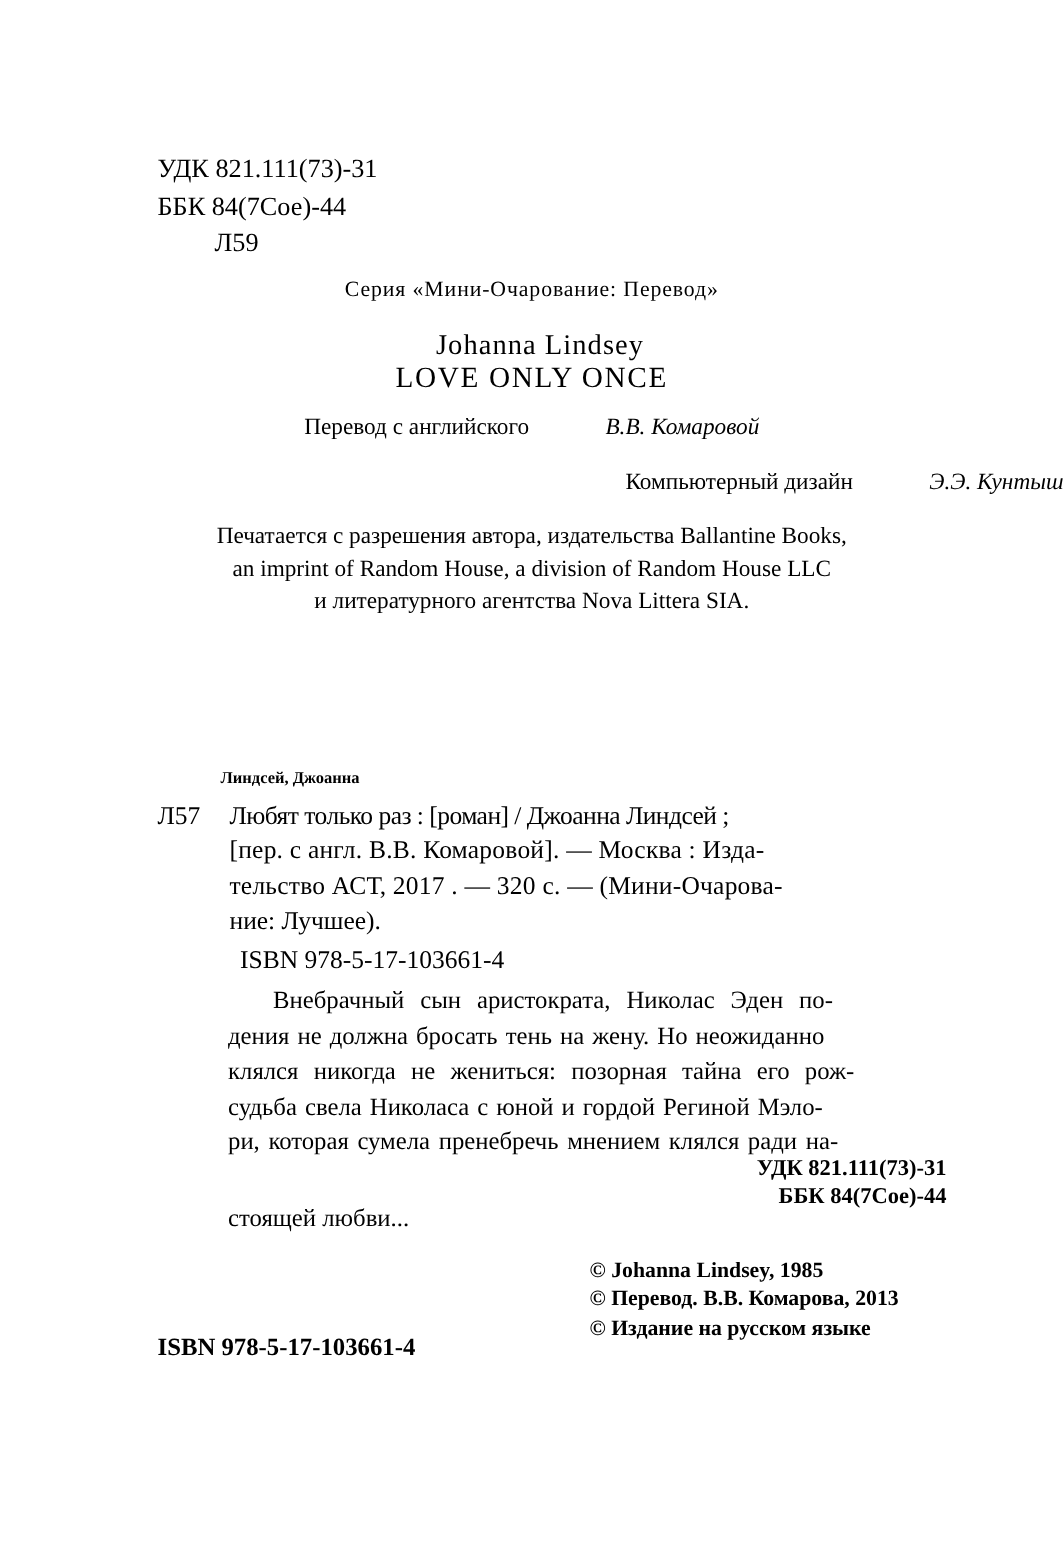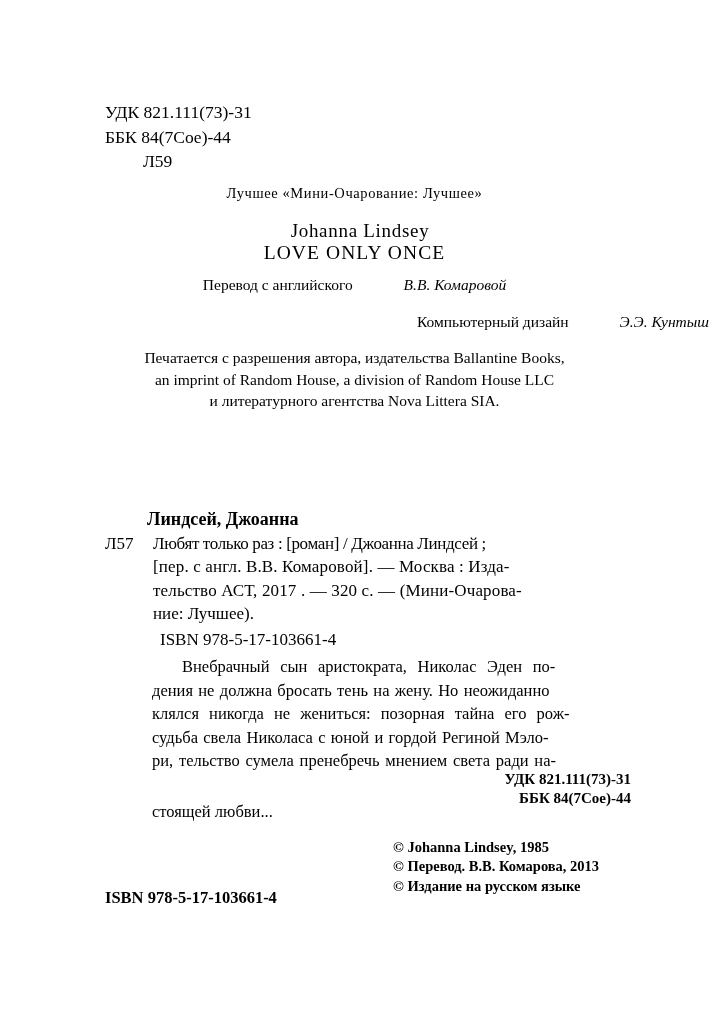--- a/index.html
+++ b/index.html
@@ -104,21 +104,21 @@
     position: absolute;
     left: 105px;
     top: 508px;
     width: 520px;
     font-size: 17px;
     line-height: 23.5px;
   }
   .cip-author {
     font-weight: bold;
     padding-left: 42px;
-    font-size: 18px;
+    font-size: 11px;
   }
   .cip-row {
     display: block;
     position: relative;
   }
   .cip-shelf {
     position: absolute;
     left: 0;
     top: 0;
     width: 48px;
@@ -190,21 +190,21 @@
 <body>
 
 <div class="page">
 
   <div class="udk-block">
     <div class="line">УДК 821.111(73)-31</div>
     <div class="line">ББК 84(7Сое)-44</div>
     <div class="line code-l59">Л59</div>
   </div>
 
-  <div class="series-line">Лучшее «Мини-Очарование: Лучшее»</div>
+  <div class="series-line">Серия «Мини-Очарование: Перевод»</div>
 
   <div class="author-line">Johanna  Lindsey</div>
   <div class="title-line">LOVE ONLY ONCE</div>
 
   <div class="credit-translation">
     <span>Перевод с английского </span><span class="italic">В.В. Комаровой</span>
   </div>
   <div class="credit-design">
     <span>Компьютерный дизайн </span><span class="italic">Э.Э. Кунтыш</span>
   </div>
@@ -227,21 +227,21 @@
       </span>
     </div>
     <span class="line cip-isbn">ISBN 978-5-17-103661-4</span>
   </div>
 
   <div class="annotation">
     <div class="line ann-l1">Внебрачный сын аристократа, Николас Эден по-</div>
     <div class="line ann-l3">дения не должна бросать тень на жену. Но неожиданно</div>
     <div class="line ann-l2">клялся никогда не жениться: позорная тайна его рож-</div>
     <div class="line ann-l4">судьба свела Николаса с юной и гордой Региной Мэло-</div>
-    <div class="line ann-l5">ри, тельство сумела пренебречь мнением света ради на-</div>
+    <div class="line ann-l5">ри, которая сумела пренебречь мнением клялся ради на-</div>
     <div class="line ann-l6">стоящей любви...</div>
   </div>
 
   <div class="udk-repeat">
     <div class="line">УДК 821.111(73)-31</div>
     <div class="line">ББК 84(7Сое)-44</div>
   </div>
 
   <div class="copyright">
     <div class="line">© Johanna Lindsey, 1985</div>

